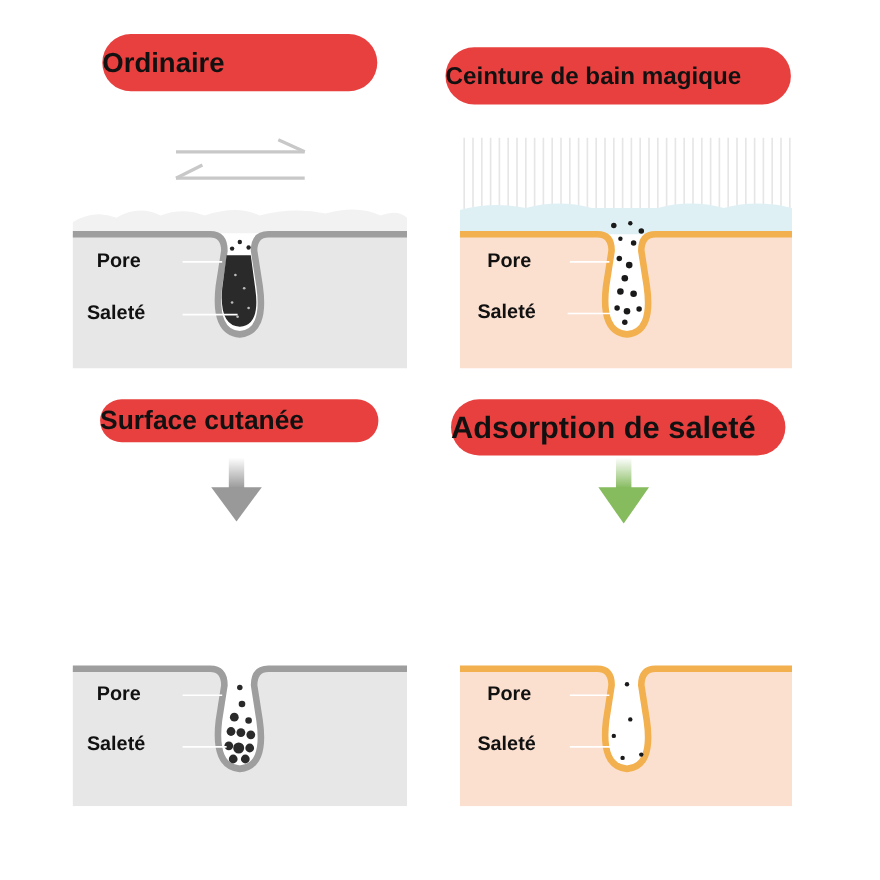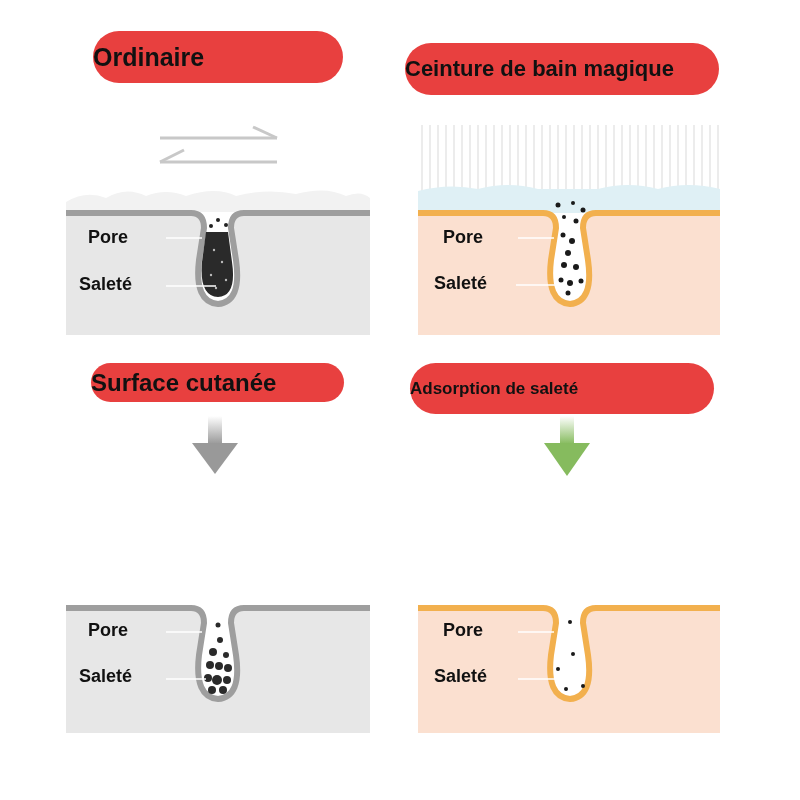--- a/index.html
+++ b/index.html
@@ -119,21 +119,21 @@
     <line x1="100" y1="113" x2="136" y2="113" stroke="#fff" stroke-width="1.5"></line>
     <line x1="98" y1="160" x2="140" y2="160" stroke="#fff" stroke-width="1.5"></line>
   </svg>
   <div class="label" style="left:25px;top:102px;">Pore</div>
   <div class="label" style="left:16px;top:148px;">Saleté</div>
 </div>
 
 <div class="pill" style="left:91px;top:363px;width:253px;height:39px;font-size:24px;">
     <span>Surface cutanée</span>
   </div>
-<div class="pill" style="left:410px;top:363px;width:304px;height:51px;font-size:17px;">
+<div class="pill" style="left:410px;top:363px;width:304px;height:51px;font-size:28px;">
     <span>Adsorption de saleté</span>
   </div>
 
 <svg class="arrow" width="800" height="800" style="pointer-events:none">
   <defs>
     <linearGradient id="gg" x1="0" y1="0" x2="0" y2="1">
         <stop offset="0" stop-color="#ffffff"></stop>
         <stop offset="1" stop-color="#999"></stop>
       </linearGradient>
     <linearGradient id="gr" x1="0" y1="0" x2="0" y2="1">

